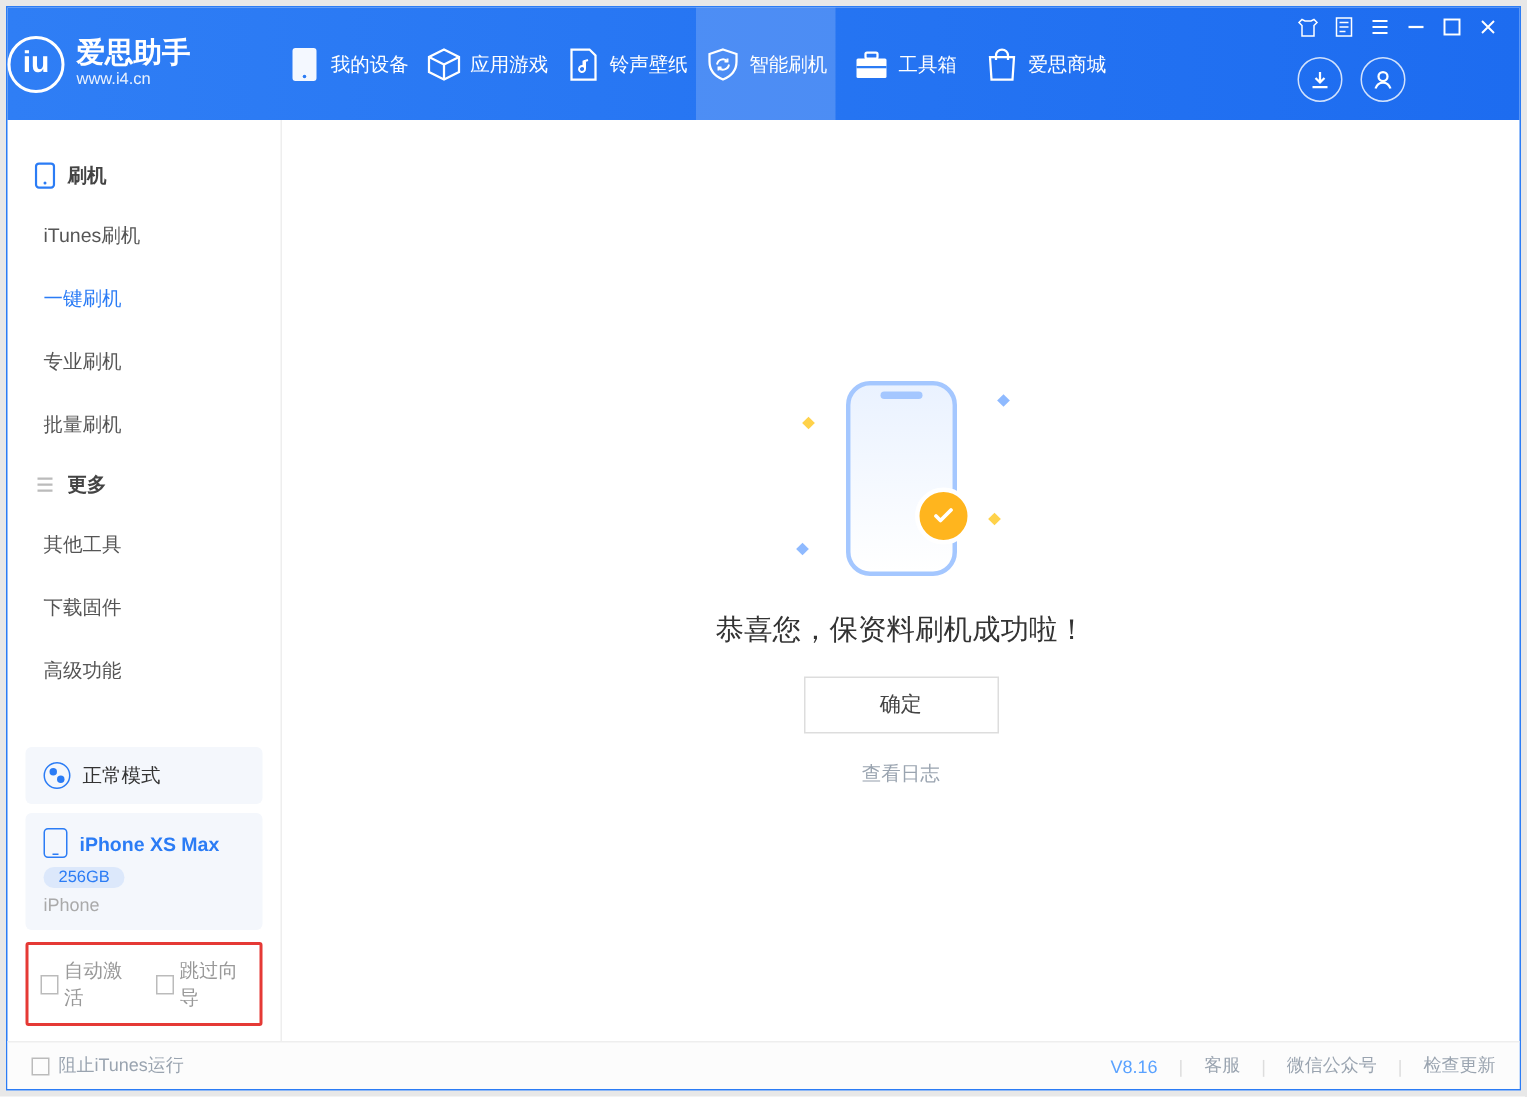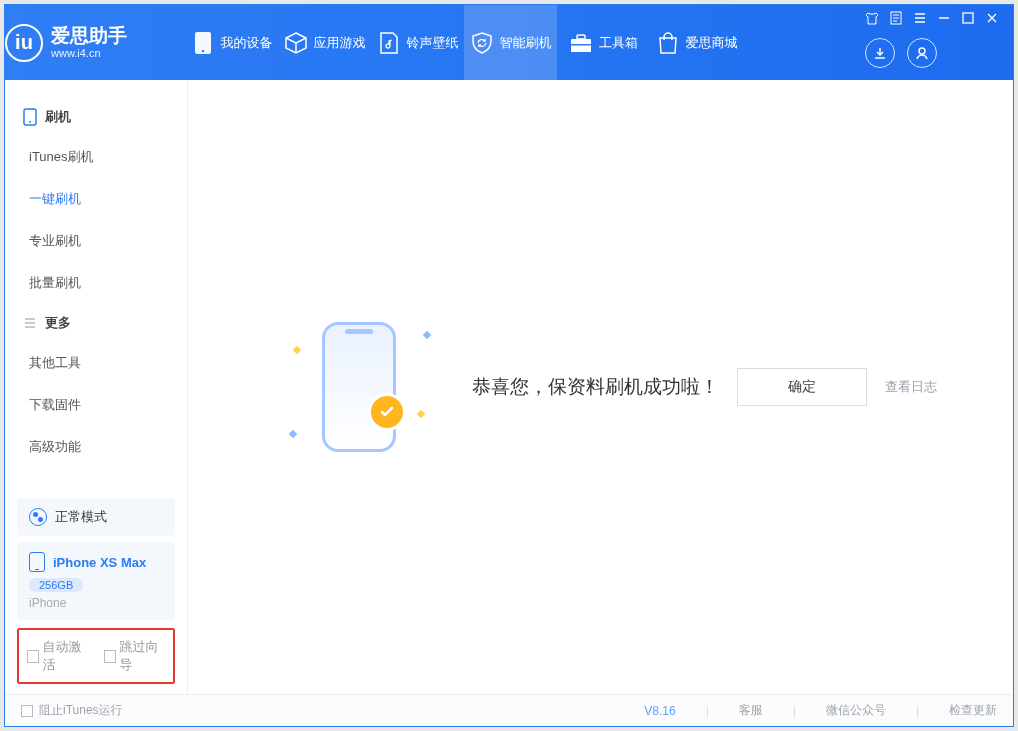--- a/index.html
+++ b/index.html
@@ -111,21 +111,21 @@
 .options-row {
   border:2px solid #e53935; border-radius:2px;
   margin-top:8px; padding:8px 8px;
   display:flex; gap:16px; align-items:center;
   color:#999; font-size:13px;
 }
 .options-row label { display:flex; align-items:center; gap:4px; cursor:pointer; }
 .options-row .cbx { width:13px; height:13px; border:1px solid #bbb; background:#fff; }
 .content {
   flex:1; display:flex; align-items:center; justify-content:center;
-  gap:18px;
+  flex-direction:column; gap:18px;
 }
 .success-illus {
   width:190px; height:140px; position:relative;
   display:flex; align-items:center; justify-content:center;
 }
 .phone-body {
   width:74px; height:130px; border-radius:16px;
   border:3px solid #a4c7ff;
   background:linear-gradient(#eaf2ff,#ffffff);
   position:relative;
@@ -150,21 +150,21 @@
 .view-log { color:#9aa4b0; font-size:13px; cursor:pointer; }
 
 .footer {
   height:32px; border-top:1px solid #eee;
   display:flex; align-items:center; justify-content:space-between;
   padding:0 16px; color:#9aa4b0; font-size:12px;
   background:#fcfcfc;
 }
 .footer-left { display:flex; align-items:center; gap:6px; }
 .footer-left .cbx { width:12px; height:12px; border:1px solid #bbb; }
-.footer-right { display:flex; align-items:center; gap:30px;margin-left:38px; }
+.footer-right { display:flex; align-items:center; gap:14px;margin-left:38px; }
 .footer-right .ver { color:#5aa2ff; }
 .footer-right .sep { color:#ddd; }
 svg { display:block; }
 </style>
 </head>
 <body>
 
 <div class="app-window">
 
   <div class="header">

